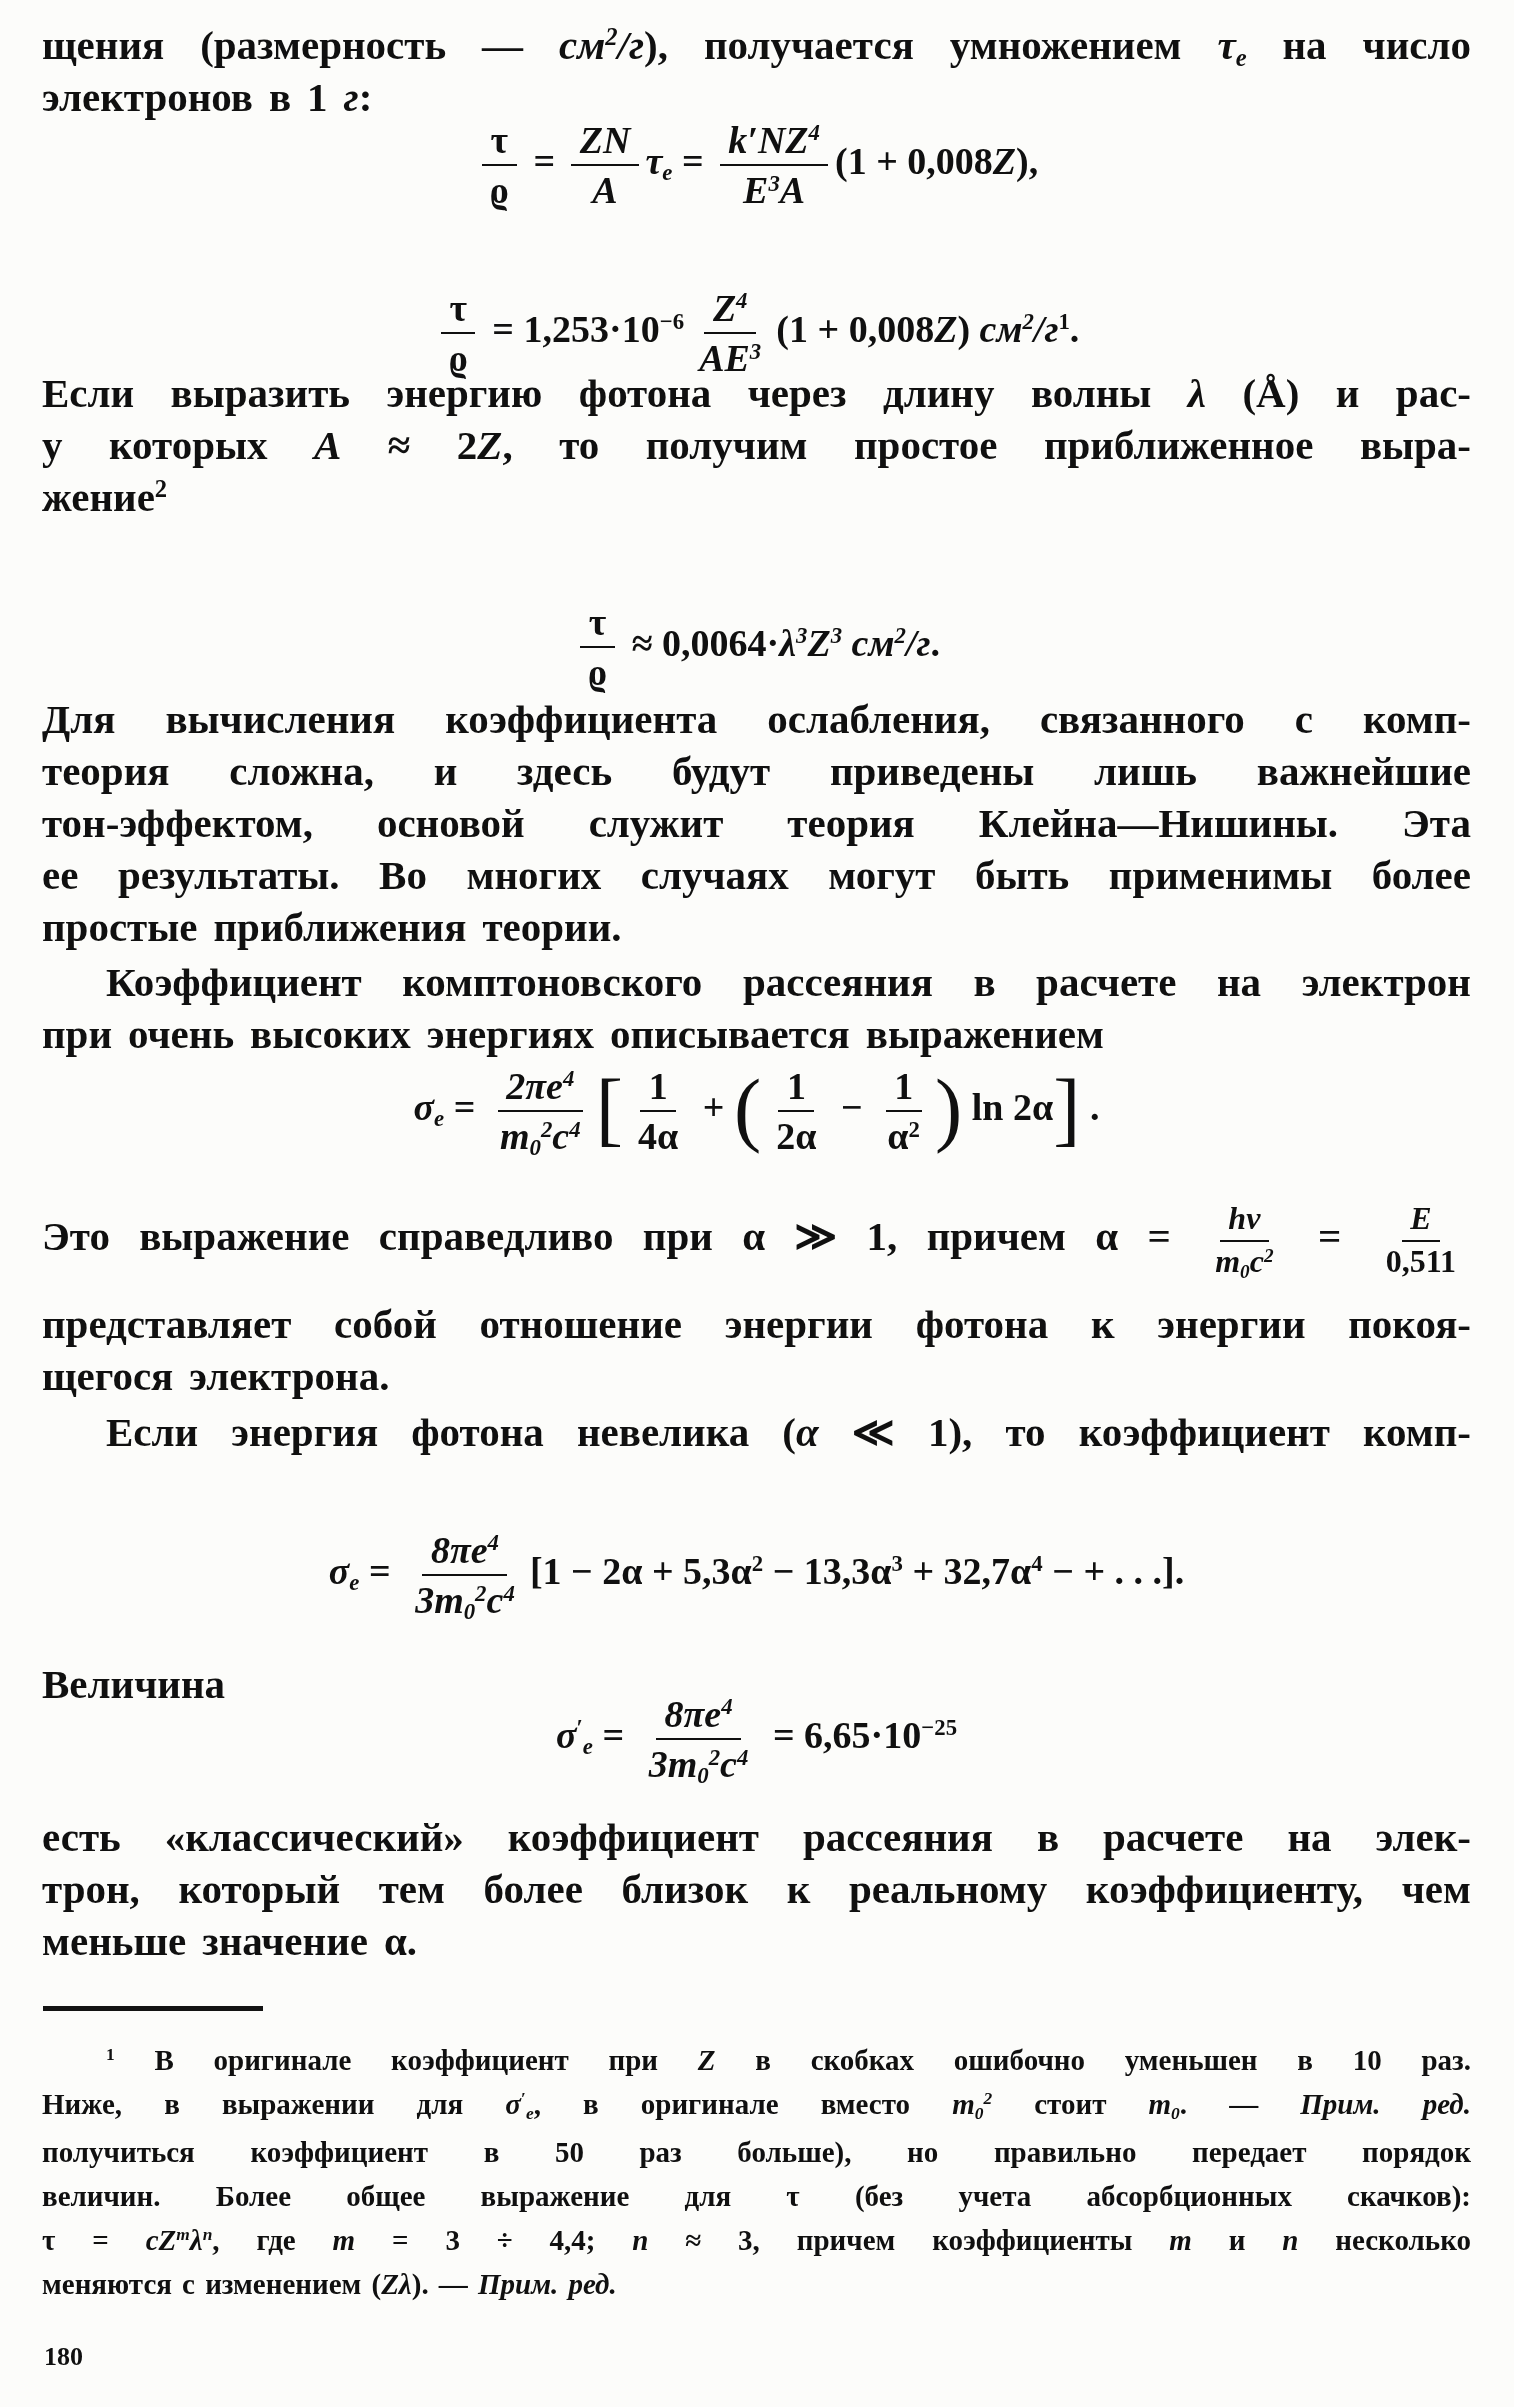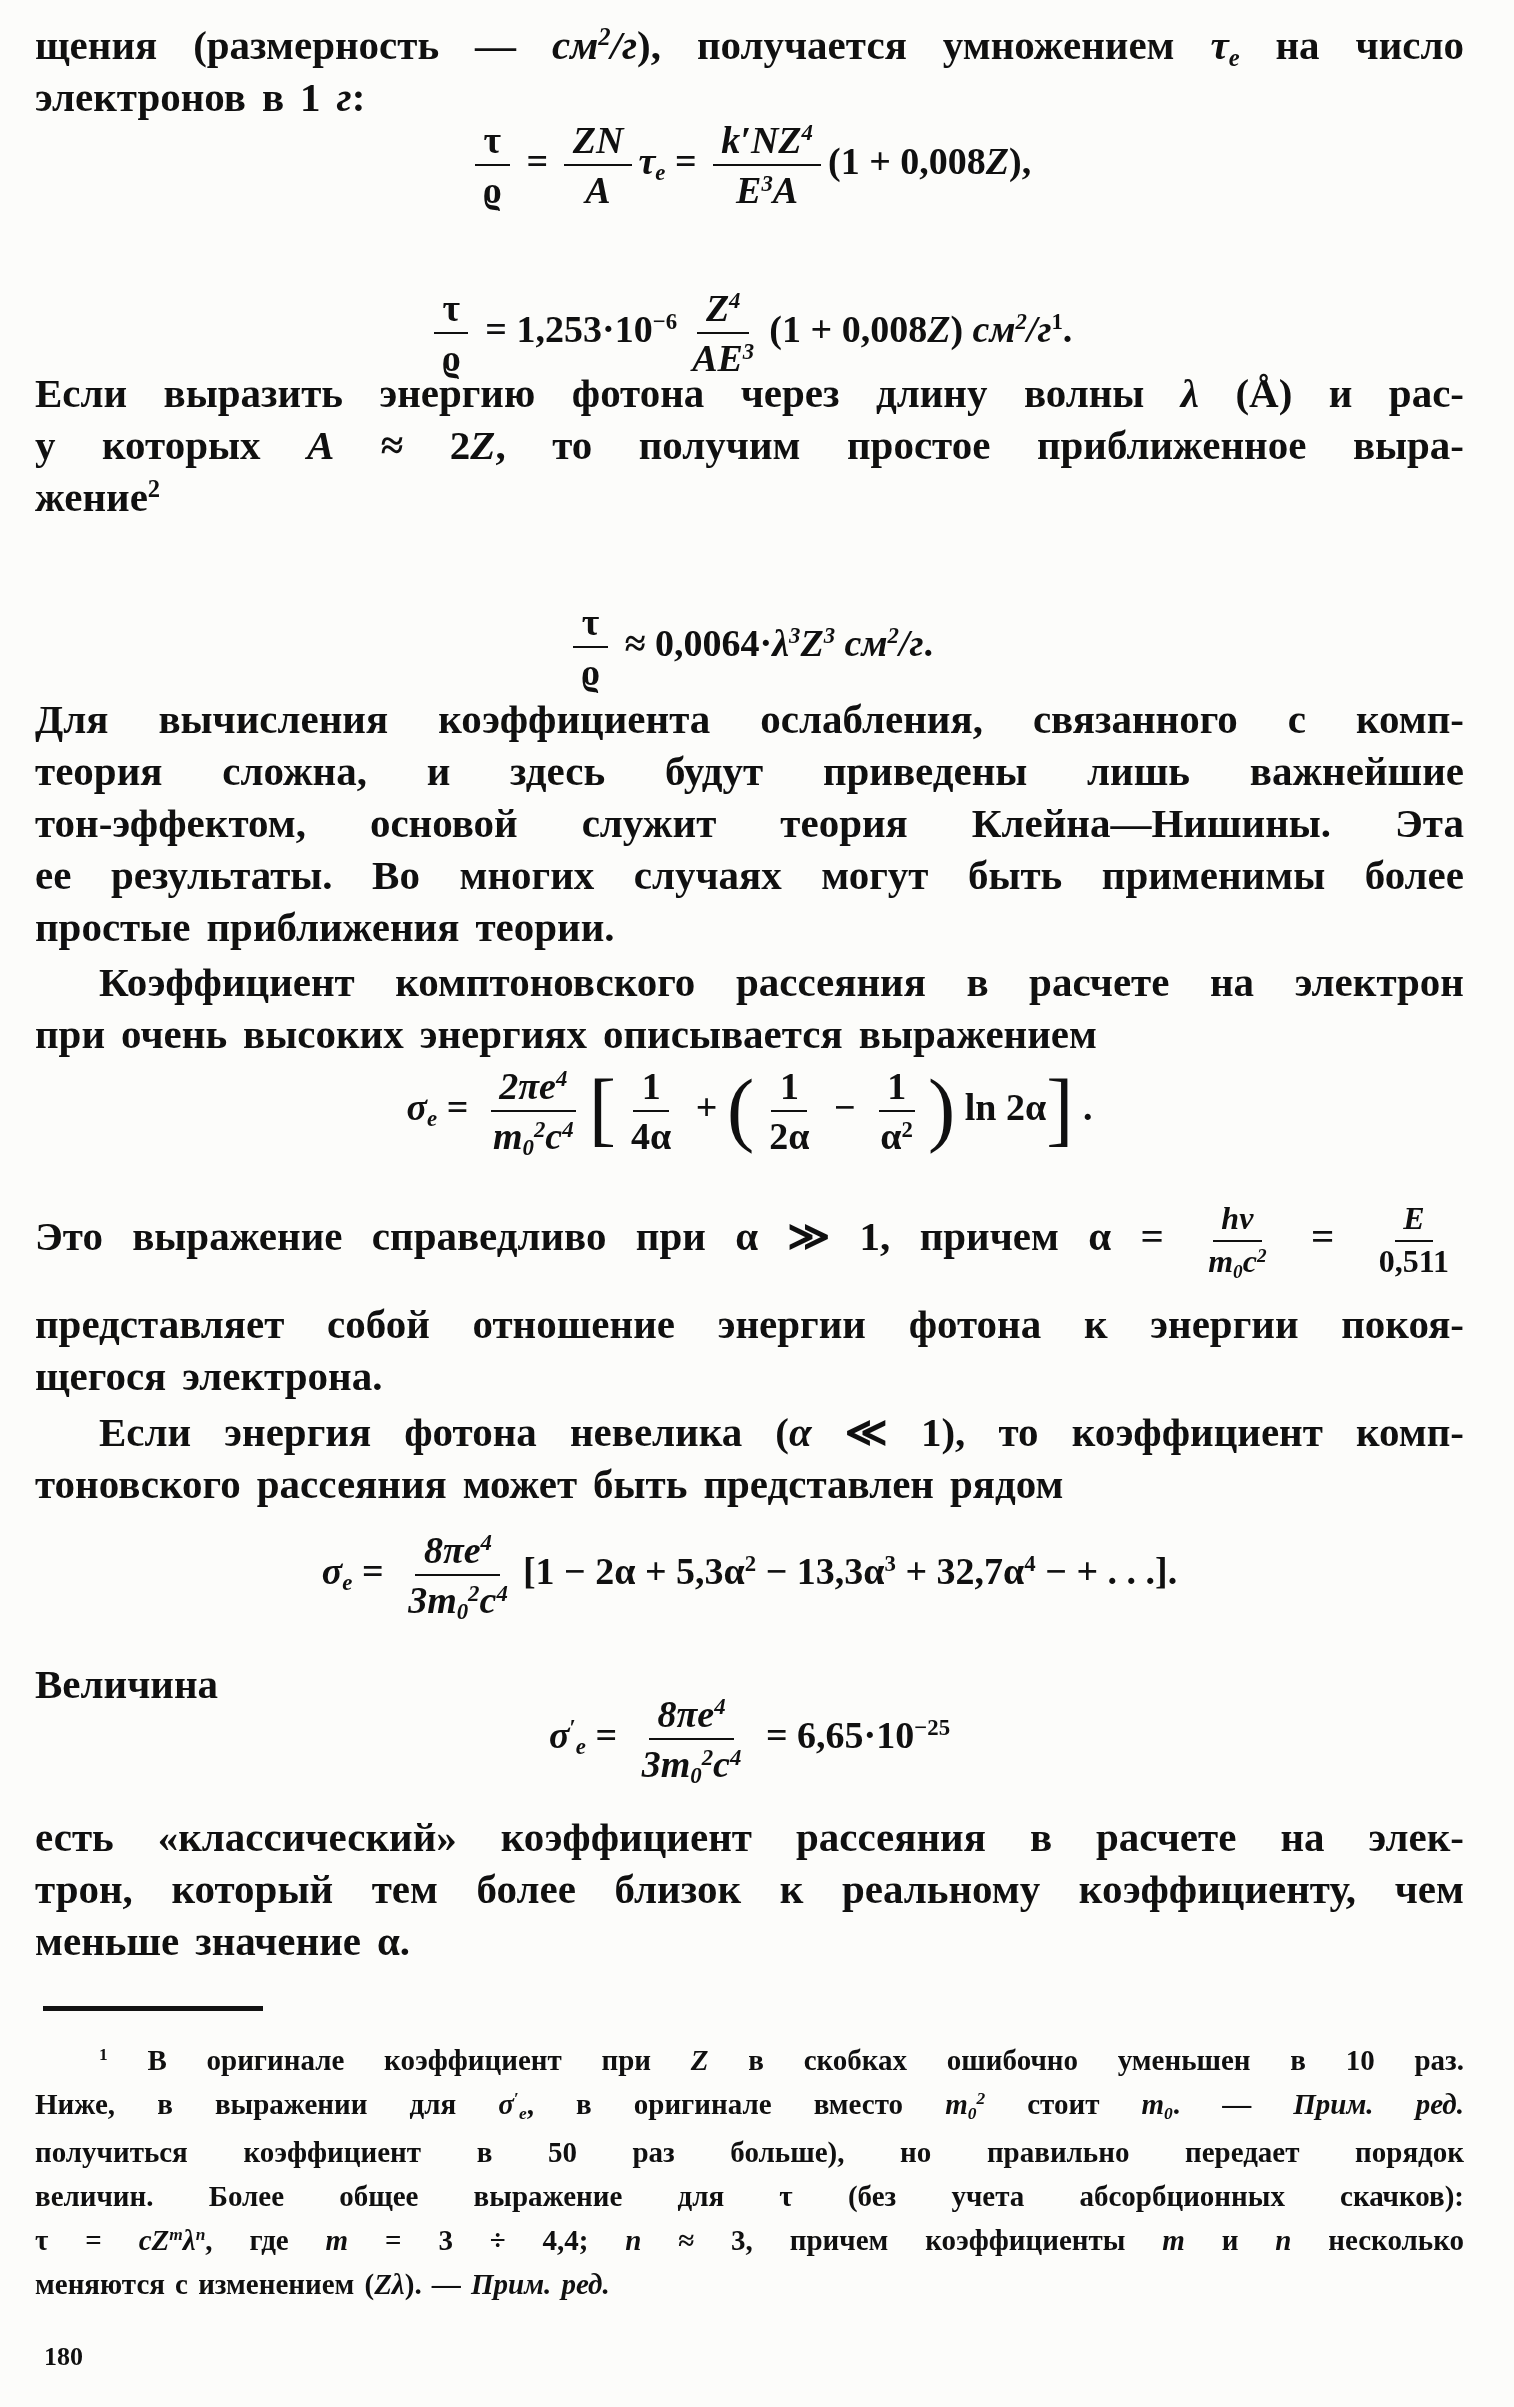--- a/index.html
+++ b/index.html
@@ -4,21 +4,21 @@
 <style>
   html,body{margin:0;padding:0;}
   body{
     width:1514px;height:2408px;position:relative;overflow:hidden;
     background:#fcfcfa;color:#101010;
     font-family:"Liberation Serif","DejaVu Serif",serif;
     font-weight:700;
     -webkit-font-smoothing:antialiased;
   }
   .page{position:absolute;inset:0;}
-  .blk{position:absolute;left:35px;width:1429px;}
+  .blk{position:absolute;left:42px;width:1429px;}
   .bodytxt{font-size:41px;}
   .bodytxt .line{line-height:52px;height:52px;word-spacing:0.14em;}
   .fntxt{font-size:29px;margin-top:20px;}
   .fntxt .line{line-height:44px;height:44px;word-spacing:0.10em;}
   .just{text-align:justify;text-align-last:justify;}
   .left{text-align:left;text-align-last:left;}
   .ind{text-indent:64px;}
   .i{font-style:italic;}
   .sup,.isup{font-size:60%;position:relative;top:-0.55em;}
   .sub,.isub{font-size:60%;position:relative;top:0.28em;}
@@ -111,21 +111,20 @@
         <span class="den"><span>0,511</span></span>
       </span></div>
 
   <div class="blk bodytxt" style="top:1298px">
     <div class="line just"><span>представляет собой отношение энергии фотона к энергии покоя-</span></div>
     <div class="line left"><span>щегося электрона.</span></div>
   </div>
 
   <div class="blk bodytxt" style="top:1406px">
     <div class="line just ind"><span>Если энергия фотона невелика (</span><span class="i">α</span><span> ≪ 1), то коэффициент комп-</span></div>
-    <div class="line left"><span>тоновского рассеяния может быть представлен рядом</span></div>
   </div>
 
   <div class="blk formula" style="top:1522px"><span class="i">σ</span><span class="isub">e</span><span> = </span><span class="frac">
         <span class="num"><span class="i">8πe</span><span class="isup">4</span></span>
         <span class="den"><span class="i">3m</span><span class="isub">0</span><span class="isup">2</span><span class="i">c</span><span class="isup">4</span></span>
       </span><span>[1 − 2α + 5,3α</span><span class="sup">2</span><span> − 13,3α</span><span class="sup">3</span><span> + 32,7α</span><span class="sup">4</span><span> − + . . .].</span></div>
 
   <div class="blk bodytxt" style="top:1658px">
     <div class="line left"><span>Величина</span></div>
   </div>

